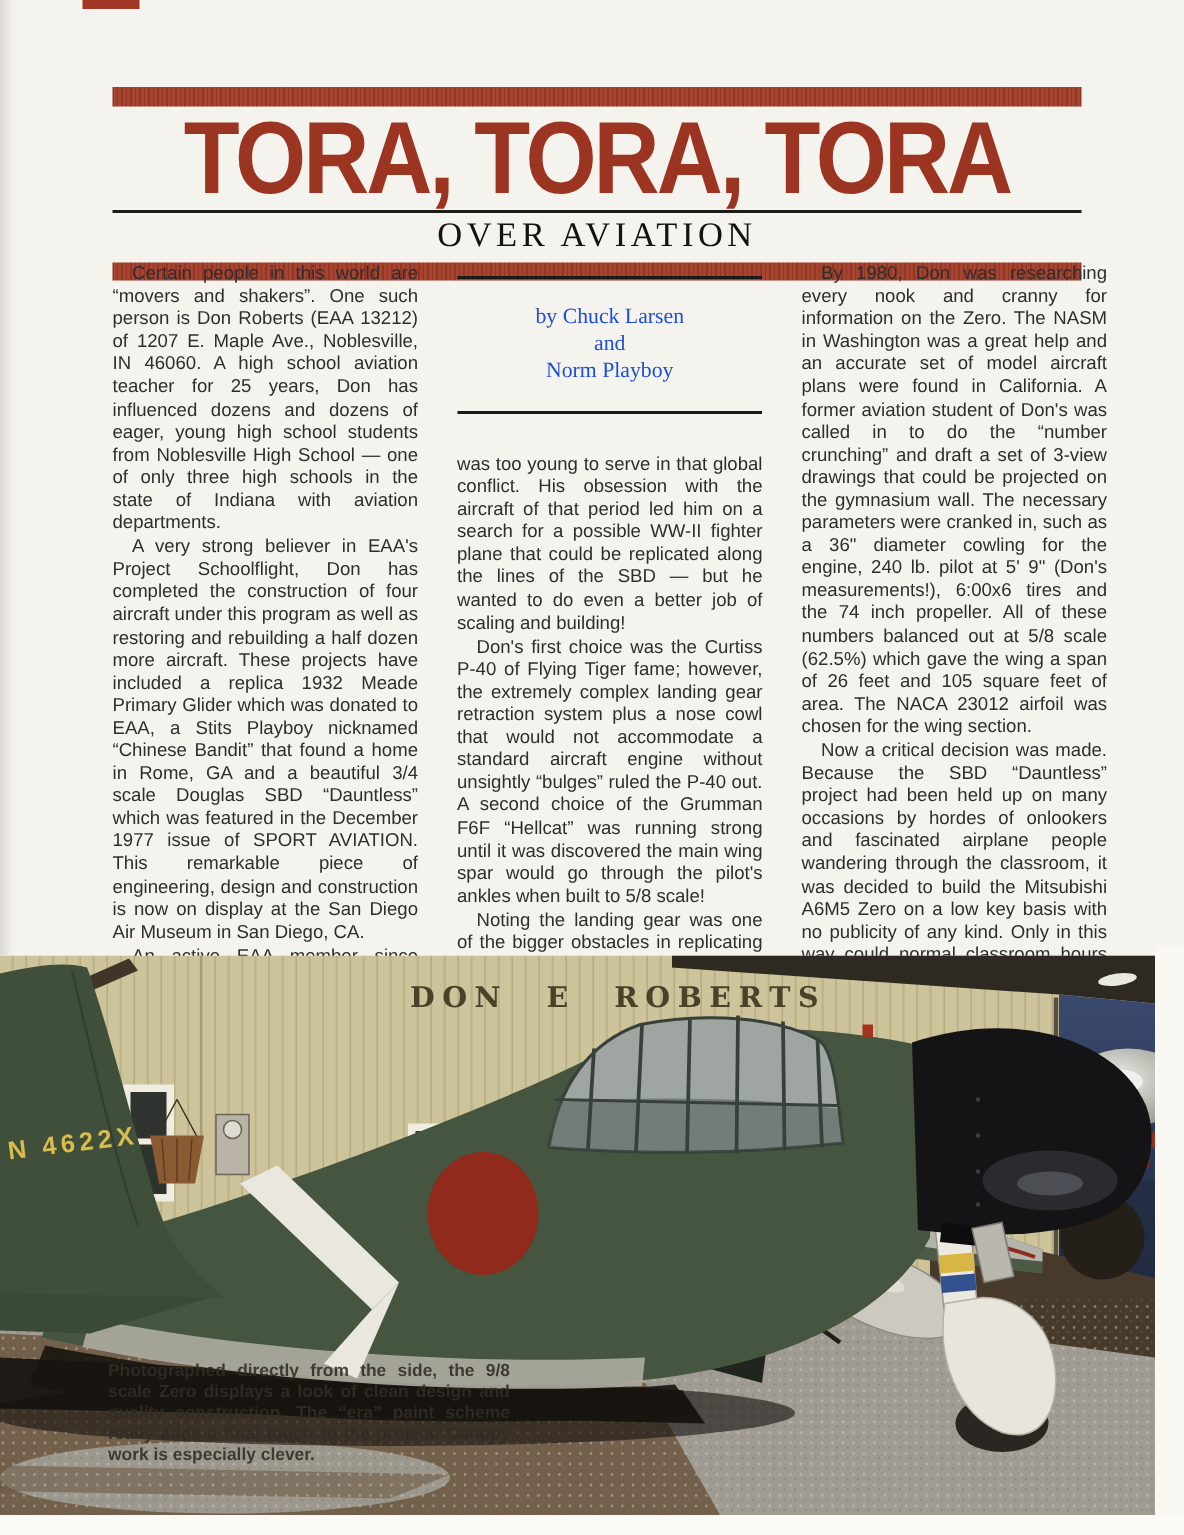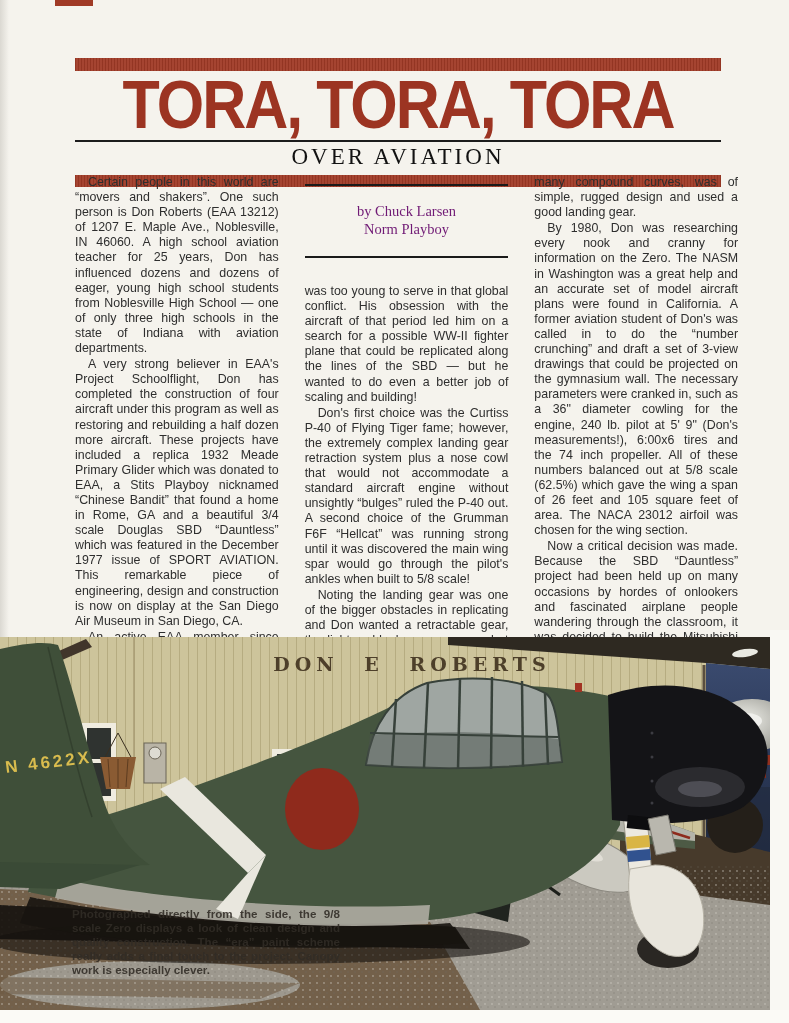--- a/index.html
+++ b/index.html
@@ -27,21 +27,21 @@
     font-family:"Liberation Serif",serif;font-size:23px;letter-spacing:3px;color:#121212;}
 
   
   .columns{position:absolute;left:75px;top:175px;width:663px;display:flex;gap:26px;}
   .col{width:212px;font-size:12.4px;line-height:15.1px;color:#2e2e2e;
     text-align:justify;text-justify:inter-word;}
   .col p{margin:0 0 1px 0;}
   .col p.ind{text-indent:13px;}
   .byline{border-top:2px solid #1a1a1a;border-bottom:2px solid #1a1a1a;
     margin:9px 0 26px 0;padding:16px 0 18px 0;text-align:center;
-    font-family:"Liberation Serif",serif;font-size:14.5px;line-height:18px;color:#701a75;}
+    font-family:"Liberation Serif",serif;font-size:14.5px;line-height:18px;color:#1d4ed8;}
 
   
   .photo{position:absolute;left:0;top:637px;width:770px;height:399px;}
   .photo svg{display:block;}
   .caption{position:absolute;left:72px;top:270px;width:268px;
     font-size:11.6px;line-height:13.9px;font-weight:bold;color:#312c26;
     text-align:justify;opacity:.88;}
   .page-bottom{position:absolute;left:0;top:1010px;width:789px;height:13px;background:#fbfaf6;}
   .page-right{position:absolute;left:770px;top:630px;width:19px;height:385px;background:#f9f8f3;}
 </style>
@@ -61,28 +61,28 @@
 
 <div class="columns">
   <div class="col">
     <p class="ind">Certain people in this world are “movers and shakers”. One such person is Don Roberts (EAA 13212) of 1207 E. Maple Ave., Noblesville, IN 46060. A high school aviation teacher for 25 years, Don has influenced dozens and dozens of eager, young high school students from Noblesville High School — one of only three high schools in the state of Indiana with aviation departments.</p>
     <p class="ind">A very strong believer in EAA's Project Schoolflight, Don has completed the construction of four aircraft under this program as well as restoring and rebuilding a half dozen more aircraft. These projects have included a replica 1932 Meade Primary Glider which was donated to EAA, a Stits Playboy nicknamed “Chinese Bandit” that found a home in Rome, GA and a beautiful 3/4 scale Douglas SBD “Dauntless” which was featured in the December 1977 issue of SPORT AVIATION. This remarkable piece of engineering, design and construction is now on display at the San Diego Air Museum in San Diego, CA.</p>
     <p class="ind">An active EAA member since September 1962, Don has often described himself as a frustrated World War II fighter pilot in spite of the fact that he</p>
   </div>
   <div class="col">
     <div class="byline">
       <div>by Chuck Larsen</div>
+      <div>and</div>
       <div>Norm Playboy</div>
     </div>
     <p>was too young to serve in that global conflict. His obsession with the aircraft of that period led him on a search for a possible WW-II fighter plane that could be replicated along the lines of the SBD — but he wanted to do even a better job of scaling and building!</p>
     <p class="ind">Don's first choice was the Curtiss P-40 of Flying Tiger fame; however, the extremely complex landing gear retraction system plus a nose cowl that would not accommodate a standard aircraft engine without unsightly “bulges” ruled the P-40 out. A second choice of the Grumman F6F “Hellcat” was running strong until it was discovered the main wing spar would go through the pilot's ankles when built to 5/8 scale!</p>
     <p class="ind">Noting the landing gear was one of the bigger obstacles in replicating and Don wanted a retractable gear, the light suddenly came on — what about the Japanese Zero? It utilized the technology of the late 1930s, didn't have too</p>
   </div>
   <div class="col">
-    <p>many compound curves, was of simple, rugged design and used a good landing gear.</p>
     <p class="ind">By 1980, Don was researching every nook and cranny for information on the Zero. The NASM in Washington was a great help and an accurate set of model aircraft plans were found in California. A former aviation student of Don's was called in to do the “number crunching” and draft a set of 3-view drawings that could be projected on the gymnasium wall. The necessary parameters were cranked in, such as a 36" diameter cowling for the engine, 240 lb. pilot at 5' 9" (Don's measurements!), 6:00x6 tires and the 74 inch propeller. All of these numbers balanced out at 5/8 scale (62.5%) which gave the wing a span of 26 feet and 105 square feet of area. The NACA 23012 airfoil was chosen for the wing section.</p>
     <p class="ind">Now a critical decision was made. Because the SBD “Dauntless” project had been held up on many occasions by hordes of onlookers and fascinated airplane people wandering through the classroom, it was decided to build the Mitsubishi A6M5 Zero on a low key basis with no publicity of any kind. Only in this way could normal classroom hours accomplish the task at hand. (The</p>
   </div>
 </div>
 
 <div class="photo">
 <svg width="770" height="373" viewBox="0 0 770 373">
   <defs>
     <pattern id="siding" width="9" height="60" patternUnits="userSpaceOnUse">
       <rect width="9" height="60" fill="#cdc49b"></rect>

